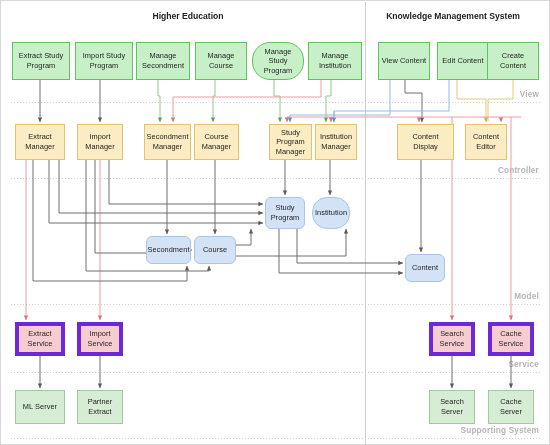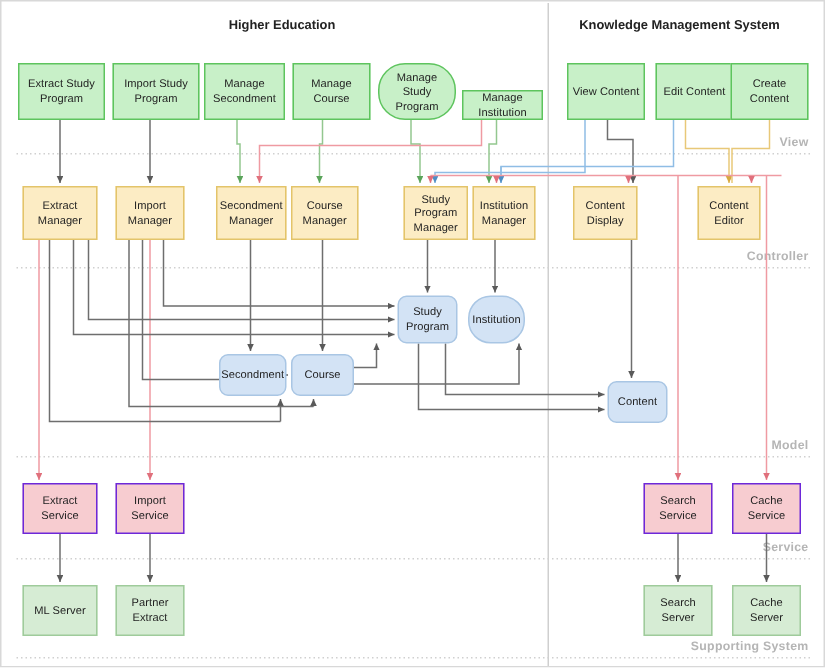--- a/index.html
+++ b/index.html
@@ -20,21 +20,21 @@
     text-align:center;
     font-size:7.4px;
     line-height:9.6px;
     color:#222;
     letter-spacing:.05px;
     padding:1px 2px;
   }
   .n-view{background:#c8f0c8;border:1px solid #5ec45e;}
   .n-ctrl{background:#fcecc4;border:1px solid #e3c46a;}
   .n-model{background:#d3e3f5;border:1px solid #a9c6e4;border-radius:6px;}
-  .n-svc{background:#f7ccd0;border:1px solid #6d28d9;}
+  .n-svc{background:#f7ccd0;border:4px solid #6d28d9;}
   .n-sup{background:#d6ecd4;border:1px solid #9fcb9b;}
   .grp-title{
     position:absolute;font-size:8.6px;font-weight:bold;color:#222;
     text-align:center;
   }
   .layer-label{
     position:absolute;font-size:8.2px;font-weight:bold;color:#b5b5b5;
     text-align:right;letter-spacing:.2px;
   }
   .vdiv{position:absolute;width:1px;background:#cfcfcf;}
@@ -153,32 +153,32 @@
       <path d="M451,355 L451,387" stroke="#6e6e6e" marker-end="url(#ag)"></path>
       <path d="M510,355 L510,387" stroke="#6e6e6e" marker-end="url(#ag)"></path>
     </g>
   </svg>
 
   <div class="node n-view" style="left:11px;top:41px;width:58px;height:38px;">Extract Study Program</div>
   <div class="node n-view" style="left:74px;top:41px;width:58px;height:38px;">Import Study Program</div>
   <div class="node n-view" style="left:135px;top:41px;width:54px;height:38px;">Manage Secondment</div>
   <div class="node n-view" style="left:194px;top:41px;width:52px;height:38px;">Manage Course</div>
   <div class="node n-view" style="left:251px;top:41px;width:52px;height:38px;border-radius:18px;">Manage Study Program</div>
-  <div class="node n-view" style="left:307px;top:59px;width:54px;height:20px;">Manage Institution</div>
+  <div class="node n-view" style="left:307px;top:41px;width:54px;height:38px;">Manage Institution</div>
   <div class="node n-view" style="left:377px;top:41px;width:52px;height:38px;">View Content</div>
   <div class="node n-view" style="left:436px;top:41px;width:52px;height:38px;">Edit Content</div>
   <div class="node n-view" style="left:486px;top:41px;width:52px;height:38px;">Create Content</div>
 
   <div class="node n-ctrl" style="left:14px;top:123px;width:50px;height:36px;">Extract Manager</div>
   <div class="node n-ctrl" style="left:76px;top:123px;width:46px;height:36px;">Import Manager</div>
   <div class="node n-ctrl" style="left:143px;top:123px;width:47px;height:36px;">Secondment Manager</div>
   <div class="node n-ctrl" style="left:193px;top:123px;width:45px;height:36px;">Course Manager</div>
   <div class="node n-ctrl" style="left:268px;top:123px;width:43px;height:36px;">Study Program Manager</div>
   <div class="node n-ctrl" style="left:314px;top:123px;width:42px;height:36px;">Institution Manager</div>
-  <div class="node n-ctrl" style="left:381px;top:123px;width:43px;height:36px;">Content Display</div>
+  <div class="node n-ctrl" style="left:396px;top:123px;width:57px;height:36px;">Content Display</div>
   <div class="node n-ctrl" style="left:464px;top:123px;width:42px;height:36px;">Content Editor</div>
 
   <div class="node n-model" style="left:264px;top:196px;width:40px;height:32px;">Study Program</div>
   <div class="node n-model" style="left:311px;top:196px;width:38px;height:32px;border-radius:15px;">Institution</div>
   <div class="node n-model" style="left:145px;top:235px;width:45px;height:28px;">Secondment</div>
   <div class="node n-model" style="left:193px;top:235px;width:42px;height:28px;">Course</div>
   <div class="node n-model" style="left:404px;top:253px;width:40px;height:28px;">Content</div>
 
   <div class="node n-svc" style="left:14px;top:321px;width:50px;height:34px;">Extract Service</div>
   <div class="node n-svc" style="left:76px;top:321px;width:46px;height:34px;">Import Service</div>

